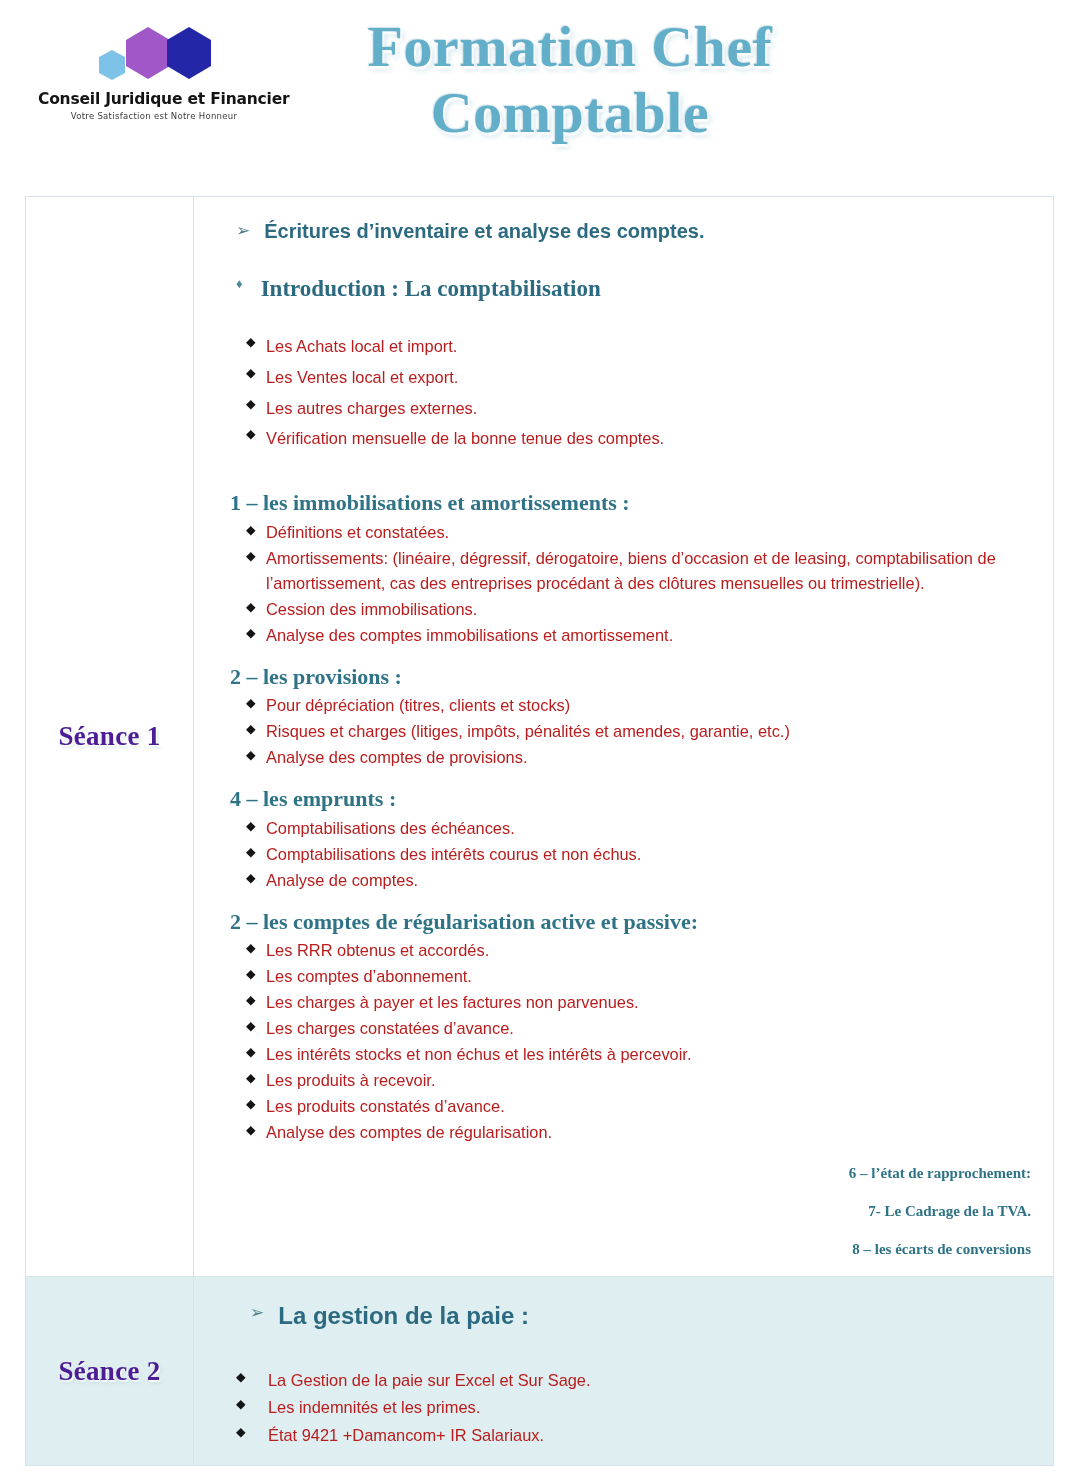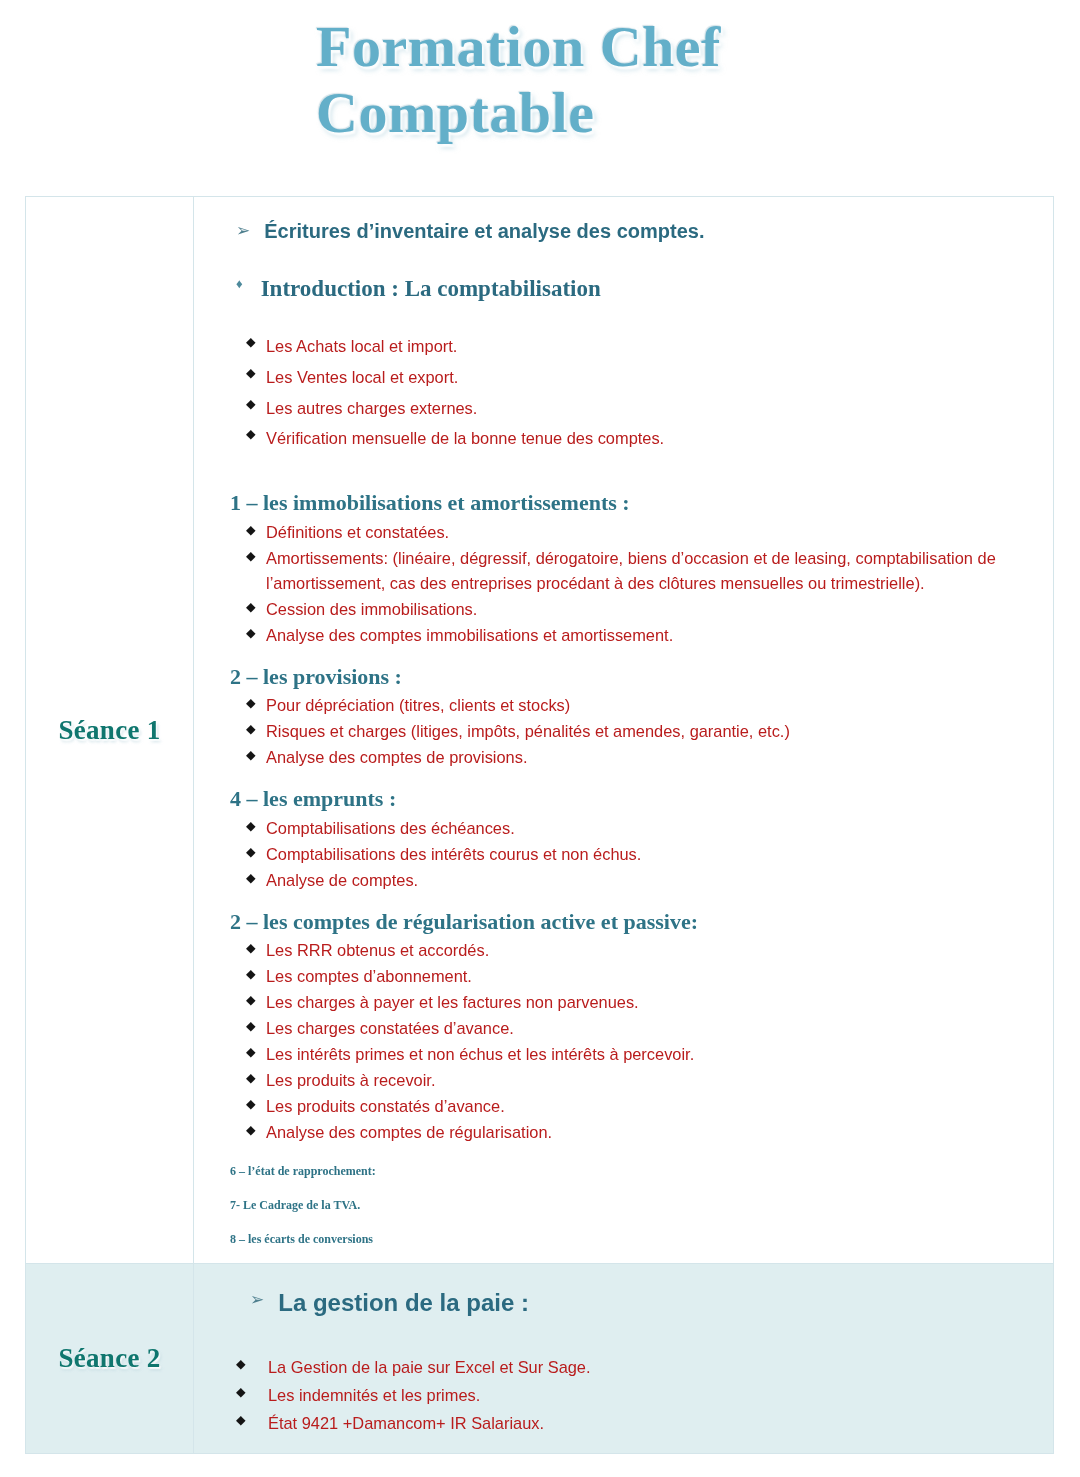--- a/index.html
+++ b/index.html
@@ -51,23 +51,24 @@
     font-family: "DejaVu Sans", sans-serif;
     font-size: 8.5px;
     color: #3d3d3d;
     letter-spacing: 0.3px;
     margin-top: 3px;
     white-space: nowrap;
   }
 
   .doc-title {
     position: absolute;
-    left: 316px;
+    left: 300px;
     top: 14px;
     width: 540px;
+    text-align: center;
     font-family: "Liberation Serif", serif;
     font-weight: bold;
     font-size: 58px;
     line-height: 1.13;
     color: #63afc9;
     text-shadow: 2px 3px 2px rgba(255,255,255,0.95),
                  -1px -1px 1px rgba(120,170,190,0.35),
                  3px 4px 5px rgba(160,200,215,0.55);
     letter-spacing: 0.5px;
   }
@@ -85,21 +86,21 @@
     border: 1.5px solid #d4e5ea;
     vertical-align: middle;
     padding: 0;
   }
   td.session-label {
     width: 167px;
     text-align: center;
     font-family: "Liberation Serif", serif;
     font-weight: bold;
     font-size: 27px;
-    color: #0f766e;
+    color: #4c1d95;
     text-shadow: 1.5px 2px 1.5px rgba(255,255,255,0.9),
                  2px 3px 3px rgba(175,205,215,0.6);
     letter-spacing: 0.3px;
   }
   td.session-content {
     vertical-align: top;
     padding: 18px 22px 16px 30px;
   }
   tr.row-s2 td { background: #dfeef0; }
   tr.row-s1 td { background: #ffffff; }
@@ -184,38 +185,50 @@
     font-family: "Liberation Serif", serif;
     font-weight: bold;
     font-size: 22px;
     color: #2e7386;
     line-height: 1.35;
     margin: 0 0 2px 6px;
   }
   .plain-head {
     font-family: "Liberation Serif", serif;
     font-weight: bold;
-    font-size: 12px;
+    font-size: 15px;
     color: #2e7386;
     line-height: 1.35;
     margin: 18px 0 0 6px;
+    text-align: right;
   }
 
   
   .s2-heading { margin: 6px 0 0 26px; }
   .s2-heading .heading-arrow-text { font-size: 24px; }
   ul.bullets.s2 { margin-top: 36px; }
   ul.bullets.s2 li .bdot { padding-left: 12px; width: 44px; }
   ul.bullets.s2 li .btxt { font-size: 16.4px; line-height: 1.62; }
 </style>
 </head>
 <body>
 
 <div class="header">
 
+  <div class="logo-block">
+    <div class="logo-mark">
+      <svg width="170" height="72" viewBox="0 0 170 72">
+        <polygon points="30,41 43,34 56,41 56,57 43,64 30,57" fill="#7fc2e8"></polygon>
+        <polygon points="57,24 79,11 101,24 101,50 79,63 57,50" fill="#a058c8"></polygon>
+        <polygon points="98,24 120,11 142,24 142,50 120,63 98,50" fill="#2426a8"></polygon>
+      </svg>
+    </div>
+    <div class="logo-name">Conseil Juridique et Financier</div>
+    <div class="logo-tagline">Votre Satisfaction est Notre Honneur</div>
+  </div>
 
   <div class="doc-title">Formation Chef Comptable</div>
 </div>
 
 <table class="schedule-table">
   <tbody>
 
     <tr class="row-s1">
       <td class="session-label">Séance 1</td>
       <td class="session-content">
@@ -321,21 +334,21 @@
             <li>
               <span class="bdot">◆</span>
               <span class="btxt">Les charges à payer et les factures non parvenues.</span>
             </li>
             <li>
               <span class="bdot">◆</span>
               <span class="btxt">Les charges constatées d’avance.</span>
             </li>
             <li>
               <span class="bdot">◆</span>
-              <span class="btxt">Les intérêts primes et non échus et les intérêts à percevoir.</span>
+              <span class="btxt">Les intérêts stocks et non échus et les intérêts à percevoir.</span>
             </li>
             <li>
               <span class="bdot">◆</span>
               <span class="btxt">Les produits à recevoir.</span>
             </li>
             <li>
               <span class="bdot">◆</span>
               <span class="btxt">Les produits constatés d’avance.</span>
             </li>
             <li>

